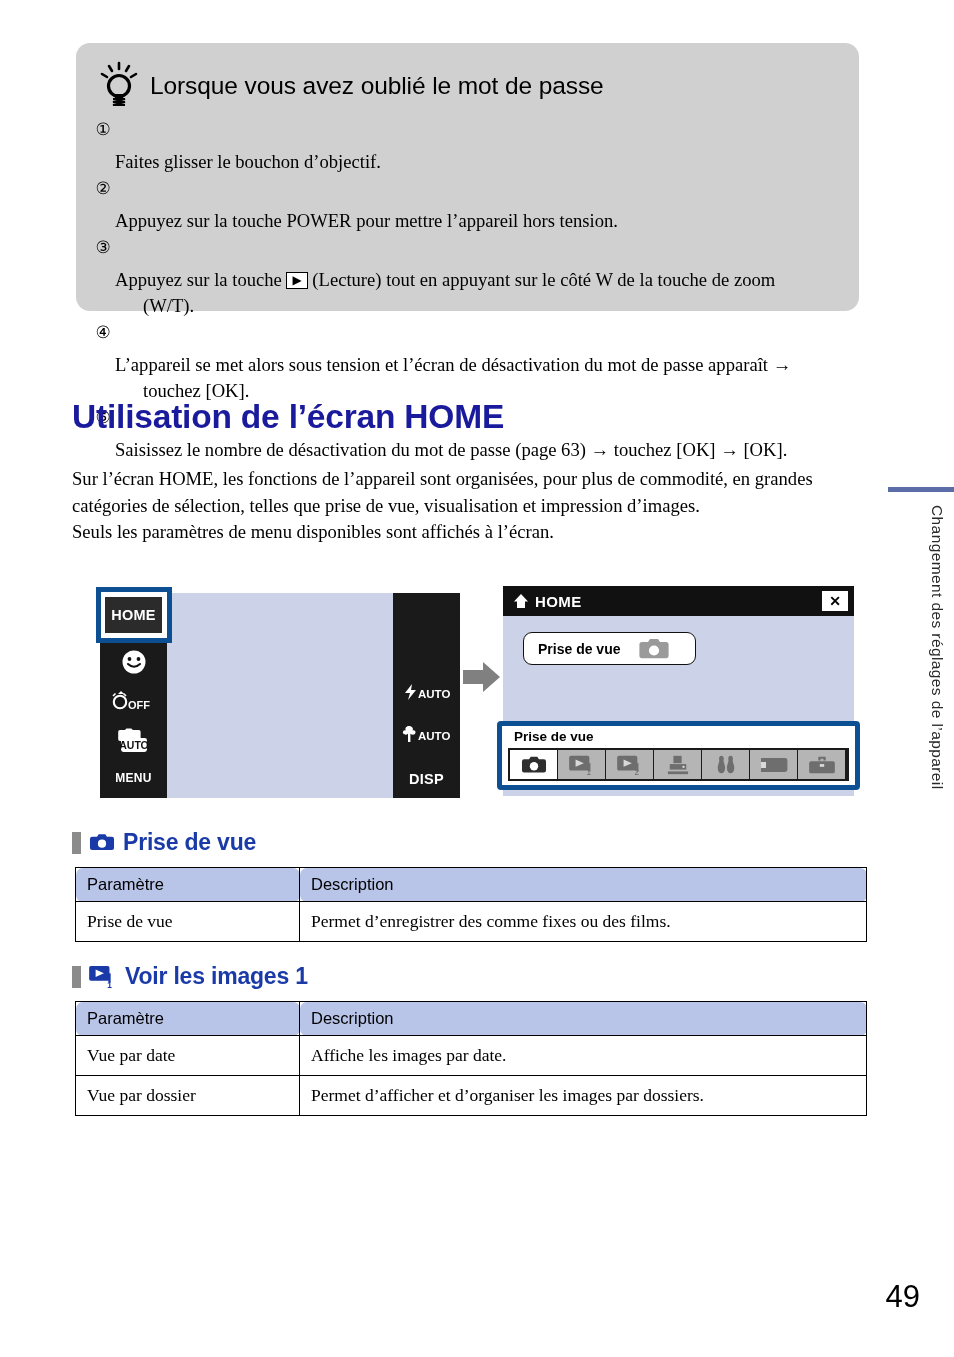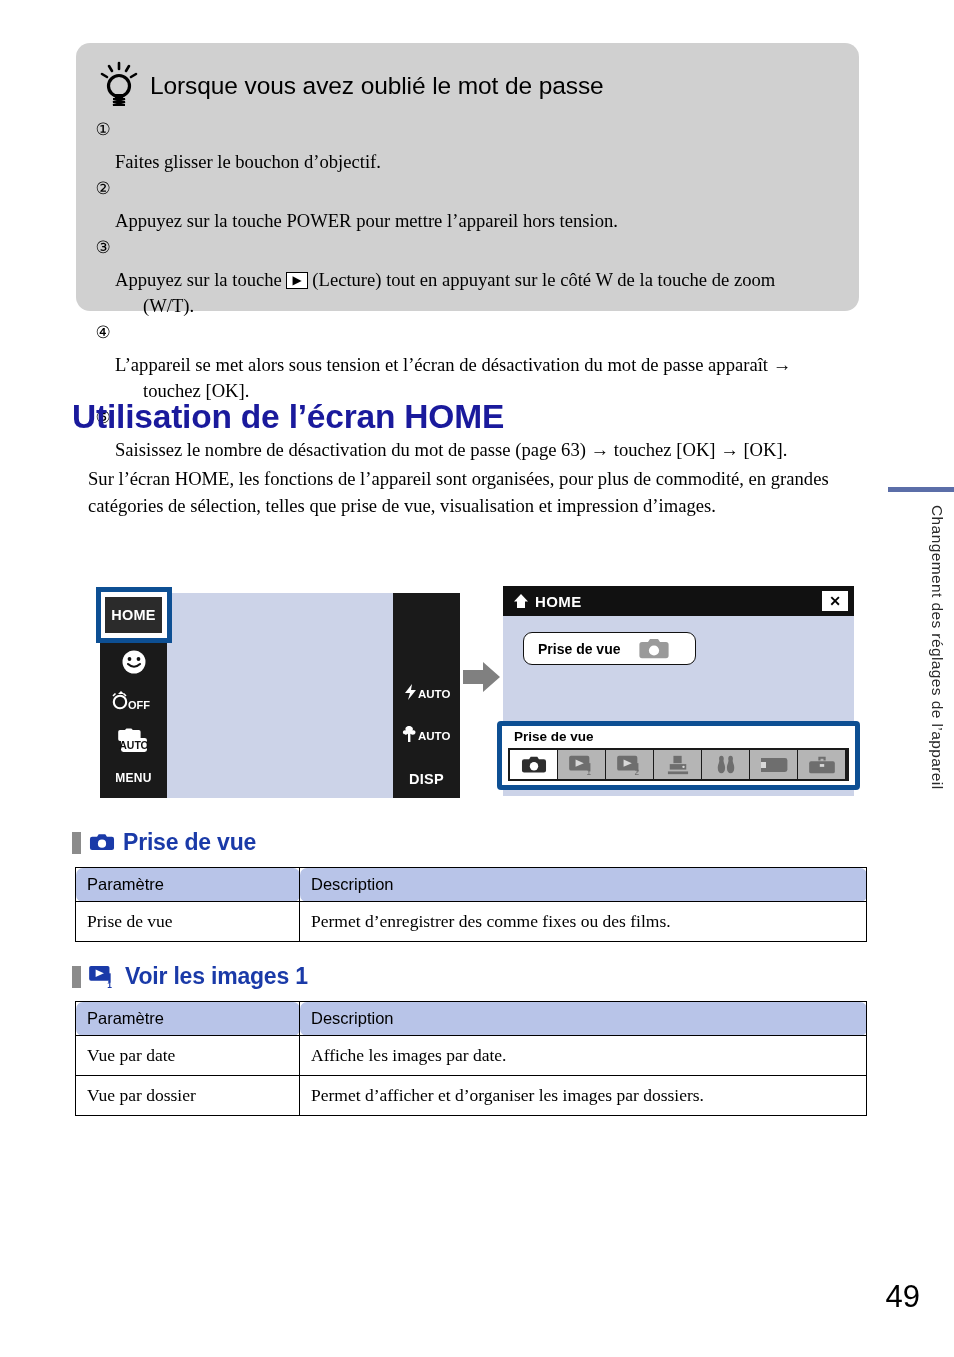--- a/index.html
+++ b/index.html
@@ -74,21 +74,20 @@
     color: #1a1a9c;
     letter-spacing: -0.2px;
   }
   .intro {
     position: absolute;
     left: 72px; top: 466px;
     width: 795px;
     font-size: 18.6px;
     line-height: 26.5px;
     color: #000;
-    margin-left: 16px;
   }
 
   
   .side-bar {
     position: absolute;
     right: 0px; top: 487px;
     width: 66px; height: 5px;
     background: #5b6ea8;
   }
   .side-text {
@@ -315,20 +314,21 @@
         <span class="tip-num">⑤</span>
         <span class="tip-text">Saisissez le nombre de désactivation du mot de passe (page 63) → touchez [OK] → [OK].</span>
       </div>
     </div>
   </div>
 
   <div class="main-title">Utilisation de l’écran HOME</div>
 
   <div class="intro">
     <div>Sur l’écran HOME, les fonctions de l’appareil sont organisées, pour plus de commodité, en grandes catégories de sélection, telles que prise de vue, visualisation et impression d’images.</div>
+    <div>Seuls les paramètres de menu disponibles sont affichés à l’écran.</div>
   </div>
 
   <div class="side-bar"></div>
   <div class="side-text">Changement des réglages de l’appareil</div>
 
   <div class="screens">
 
     <div class="lcd-left">
       <div class="band l"></div>
       <div class="band r"></div>

